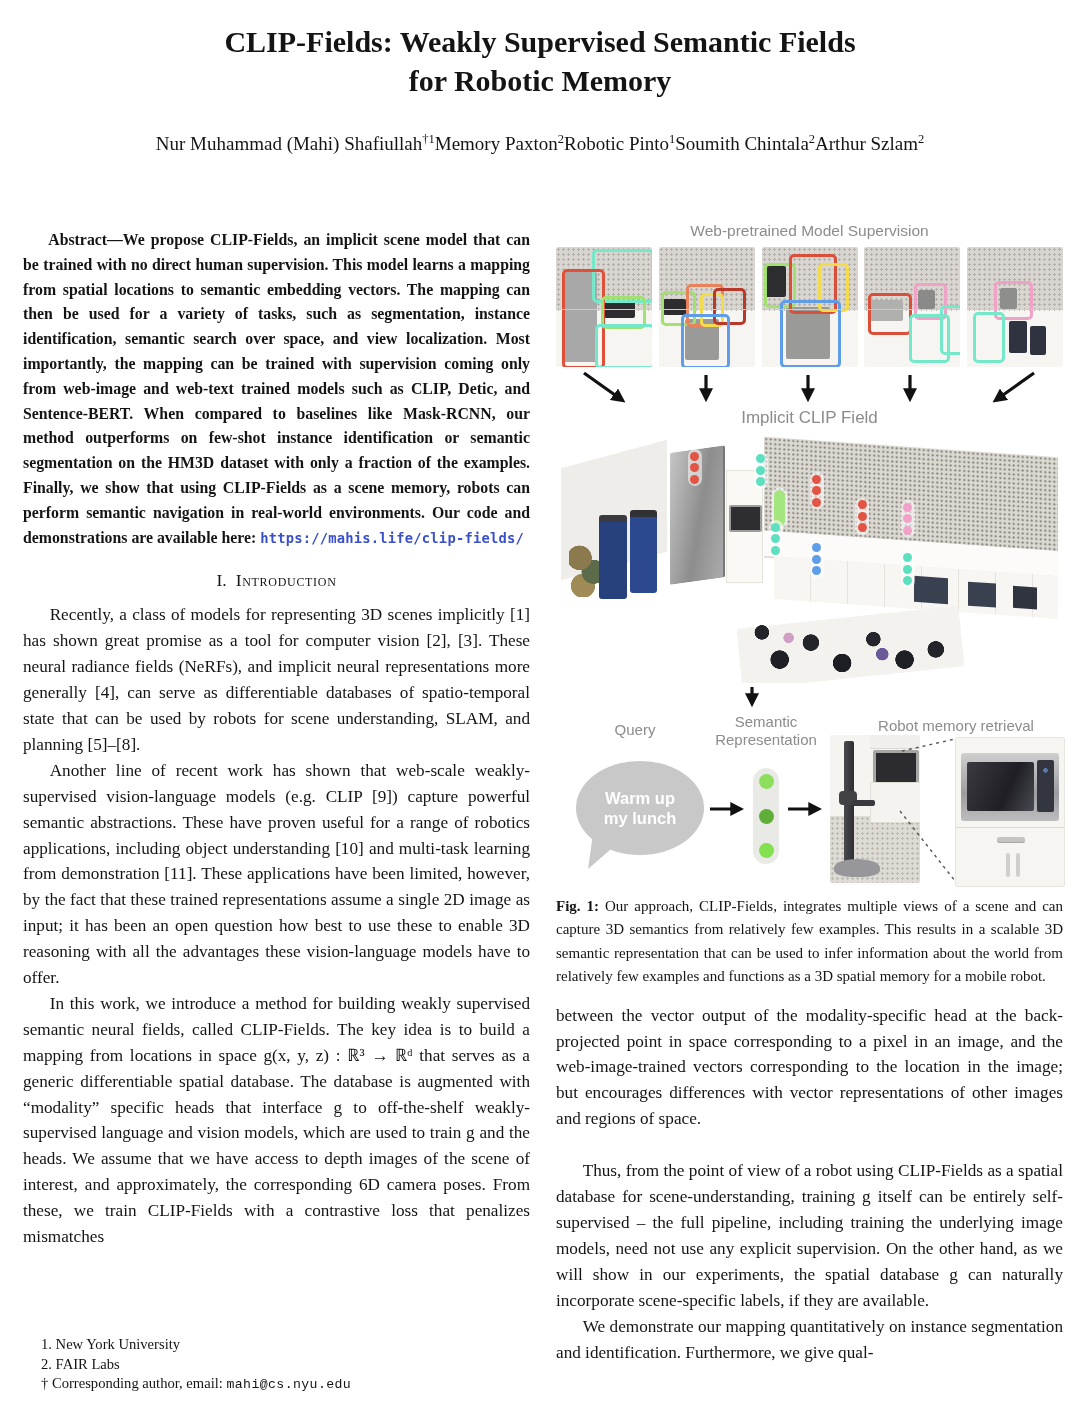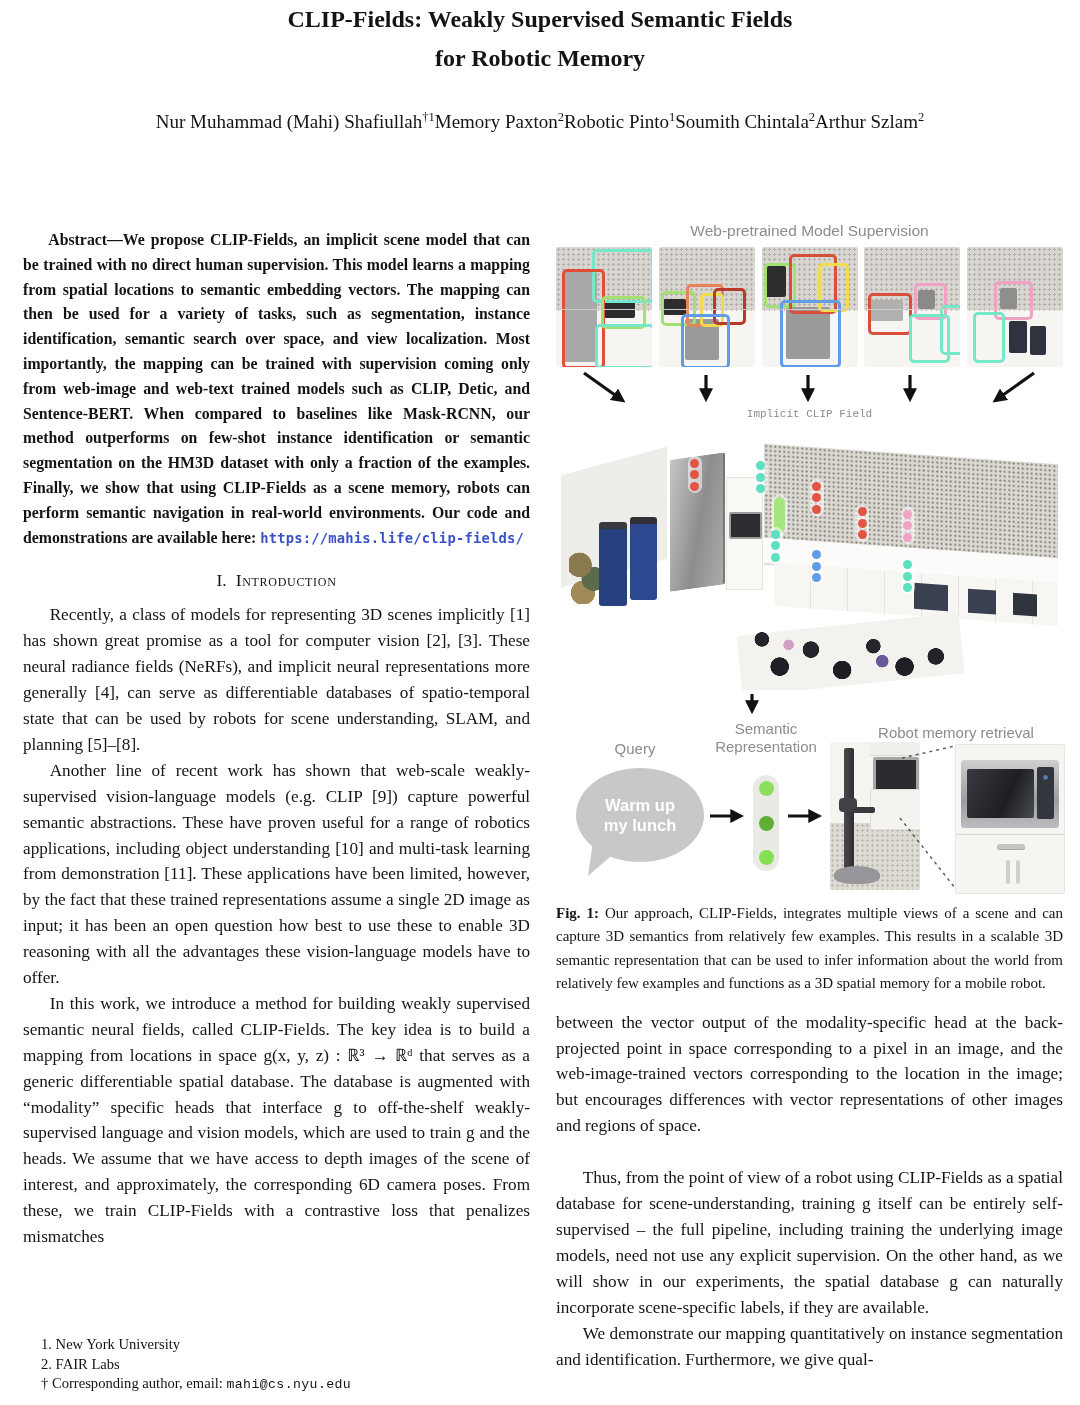--- a/index.html
+++ b/index.html
@@ -2,21 +2,21 @@
 <html style="--c-link: #3a50c8; --c-figlabel: #8c8c8c; --c-bubble: #c8c8c8; --c-arrow: #111111;"><head>
 <meta charset="utf-8">
 <style>
   :root{
     --c-link:#3a50c8; --c-figlabel:#8c8c8c; --c-bubble:#c8c8c8; --c-arrow:#111;
   }
   html,body{margin:0;padding:0;background:#fff;}
   .page{position:relative;width:1080px;height:1405px;background:#fff;overflow:hidden;
         font-family:"Liberation Serif",serif;color:#141414;}
   
-  .title{text-align:center;font-weight:bold;font-size:24px;line-height:39px;}
+  .title{text-align:center;font-weight:bold;font-size:30px;line-height:39px;padding-top:22px;}
   .authors{display:flex;justify-content:center;margin-top:33px;font-size:19px;white-space:nowrap;}
   .authors sup{font-size:12.5px;line-height:0;}
   
   .col{position:absolute;top:222px;bottom:0;width:507px;}
   .col.left{left:23px;}
   .col.right{left:556px;}
   p{margin:0;}
   p.abs{font-weight:bold;font-size:15.8px;line-height:24.8px;text-align:justify;text-indent:1.6em;margin-top:6px;}
   p.abs .lead{}
   a.doclink{color:var(--c-link);font-family:"DejaVu Sans Mono",monospace;font-weight:bold;
@@ -24,21 +24,21 @@
   h2.sec{font-size:17.5px;font-weight:normal;text-align:center;margin:20px 0 11px 0;}
   h2.sec .num{margin-right:9px;}
   h2.sec .word{font-variant:small-caps;letter-spacing:.7px;}
   p.body{font-size:17.2px;line-height:25.9px;text-align:justify;text-indent:1.55em;}
   p.noindent{text-indent:0;}
   .fnotes{position:absolute;left:0;bottom:10px;font-size:14.6px;line-height:19.6px;padding-left:18px;}
   .fnotes .mono{font-family:"Liberation Mono",monospace;font-size:13.2px;letter-spacing:.4px;}
   
   .figlabel{font-family:"Liberation Sans",sans-serif;color:var(--c-figlabel);text-align:center;}
   .supervision{font-size:15.5px;margin:0 0 7px 0;}
-  .fieldlabel{font-size:11px;margin:0 0 16px 0;font-family:Liberation Mono, monospace;}
+  .fieldlabel{font-size:17px;margin:0 0 1px 0;}
   .photorow{display:flex;justify-content:space-between;height:120px;}
   .photo{position:relative;width:96px;height:120px;border-radius:2px;overflow:hidden;
          background:linear-gradient(#d9d6d1 0 52%,#f6f5f2 52% 100%);}
   .photo::before{content:"";position:absolute;left:0;top:0;right:0;height:54%;
          background-image:radial-gradient(#aeaba5 1px,transparent 1.35px);background-size:5px 5px;opacity:.85;}
   .photo::after{content:"";position:absolute;left:0;top:52%;right:0;height:1px;background:#cfccc6;}
   .fill{position:absolute;border-radius:2px;}
   .bbox{position:absolute;border:3px solid;border-radius:5px;}
   .arrowrow{display:block;margin-top:3px;}
   
@@ -291,21 +291,21 @@
       <svg class="downarrow" width="16" height="26">
         <defs>
             <marker id="ah2" viewBox="0 0 10 10" refX="7" refY="5" markerWidth="4.4" markerHeight="4.4" orient="auto-start-reverse">
               <path d="M0 0L10 5L0 10z" fill="#111"></path>
             </marker>
           </defs>
         <line x1="8" y1="2" x2="8" y2="18" stroke="#111" stroke-width="3.2" marker-end="url(#ah2)"></line>
       </svg>
 
       <div class="bottomsec">
-        <div class="blabel" style="left:34px;top:20px;width:90px;">Query</div>
+        <div class="blabel" style="left:34px;top:8px;width:90px;">Query</div>
         <div class="blabel" style="left:150px;top:0;width:120px;">Semantic Representation</div>
         <div class="blabel" style="left:300px;top:4px;width:200px;">Robot memory retrieval</div>
 
         <div class="bubble">Warm up my lunch</div>
         <div class="tail"></div>
 
         <svg class="harrow" style="left:152px;top:89px;" width="42" height="14">
           <defs>
               <marker id="ah3" viewBox="0 0 10 10" refX="7" refY="5" markerWidth="4.6" markerHeight="4.6" orient="auto-start-reverse">
                 <path d="M0 0L10 5L0 10z" fill="#111"></path>

